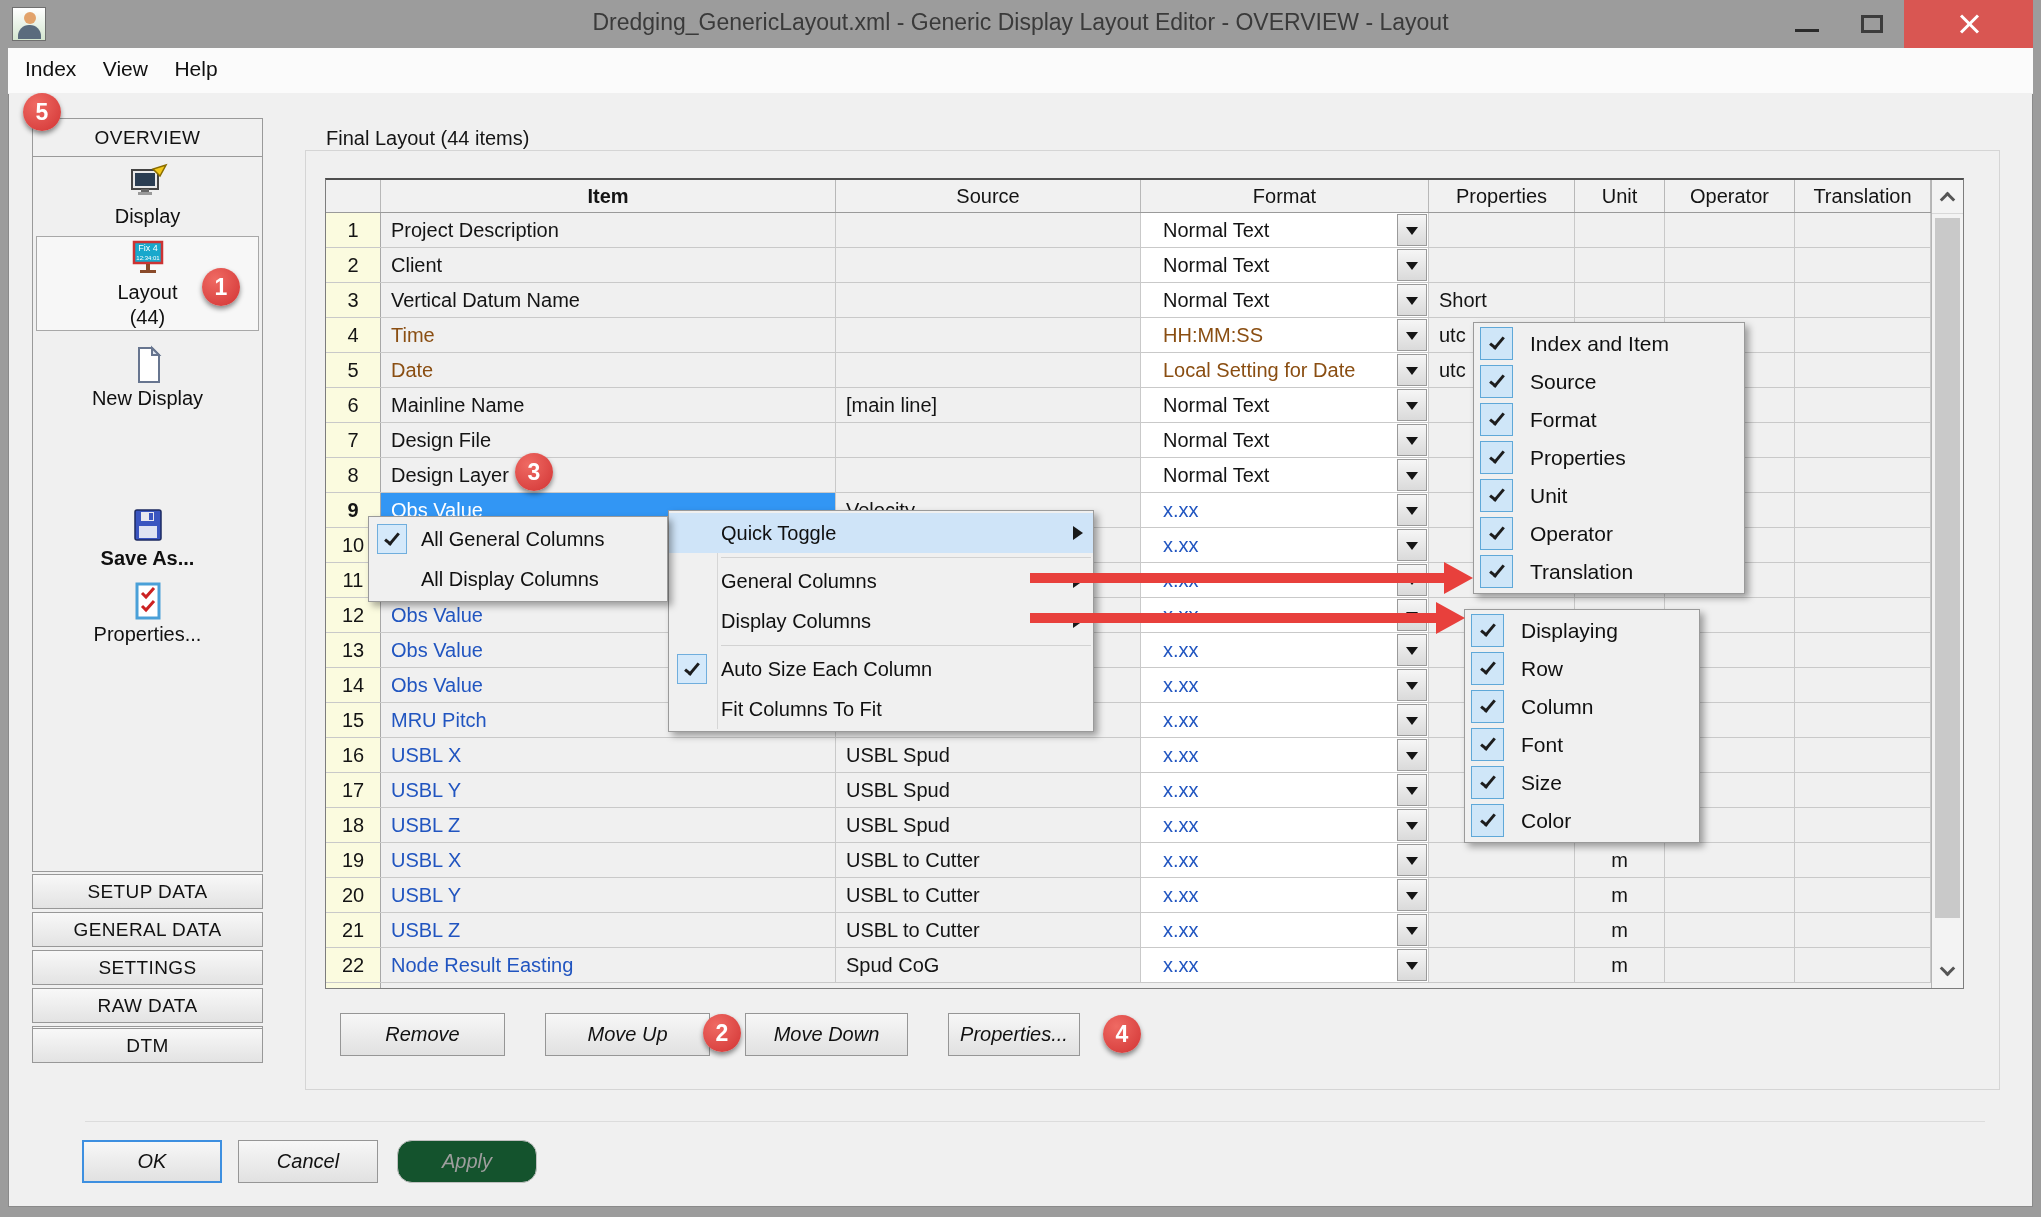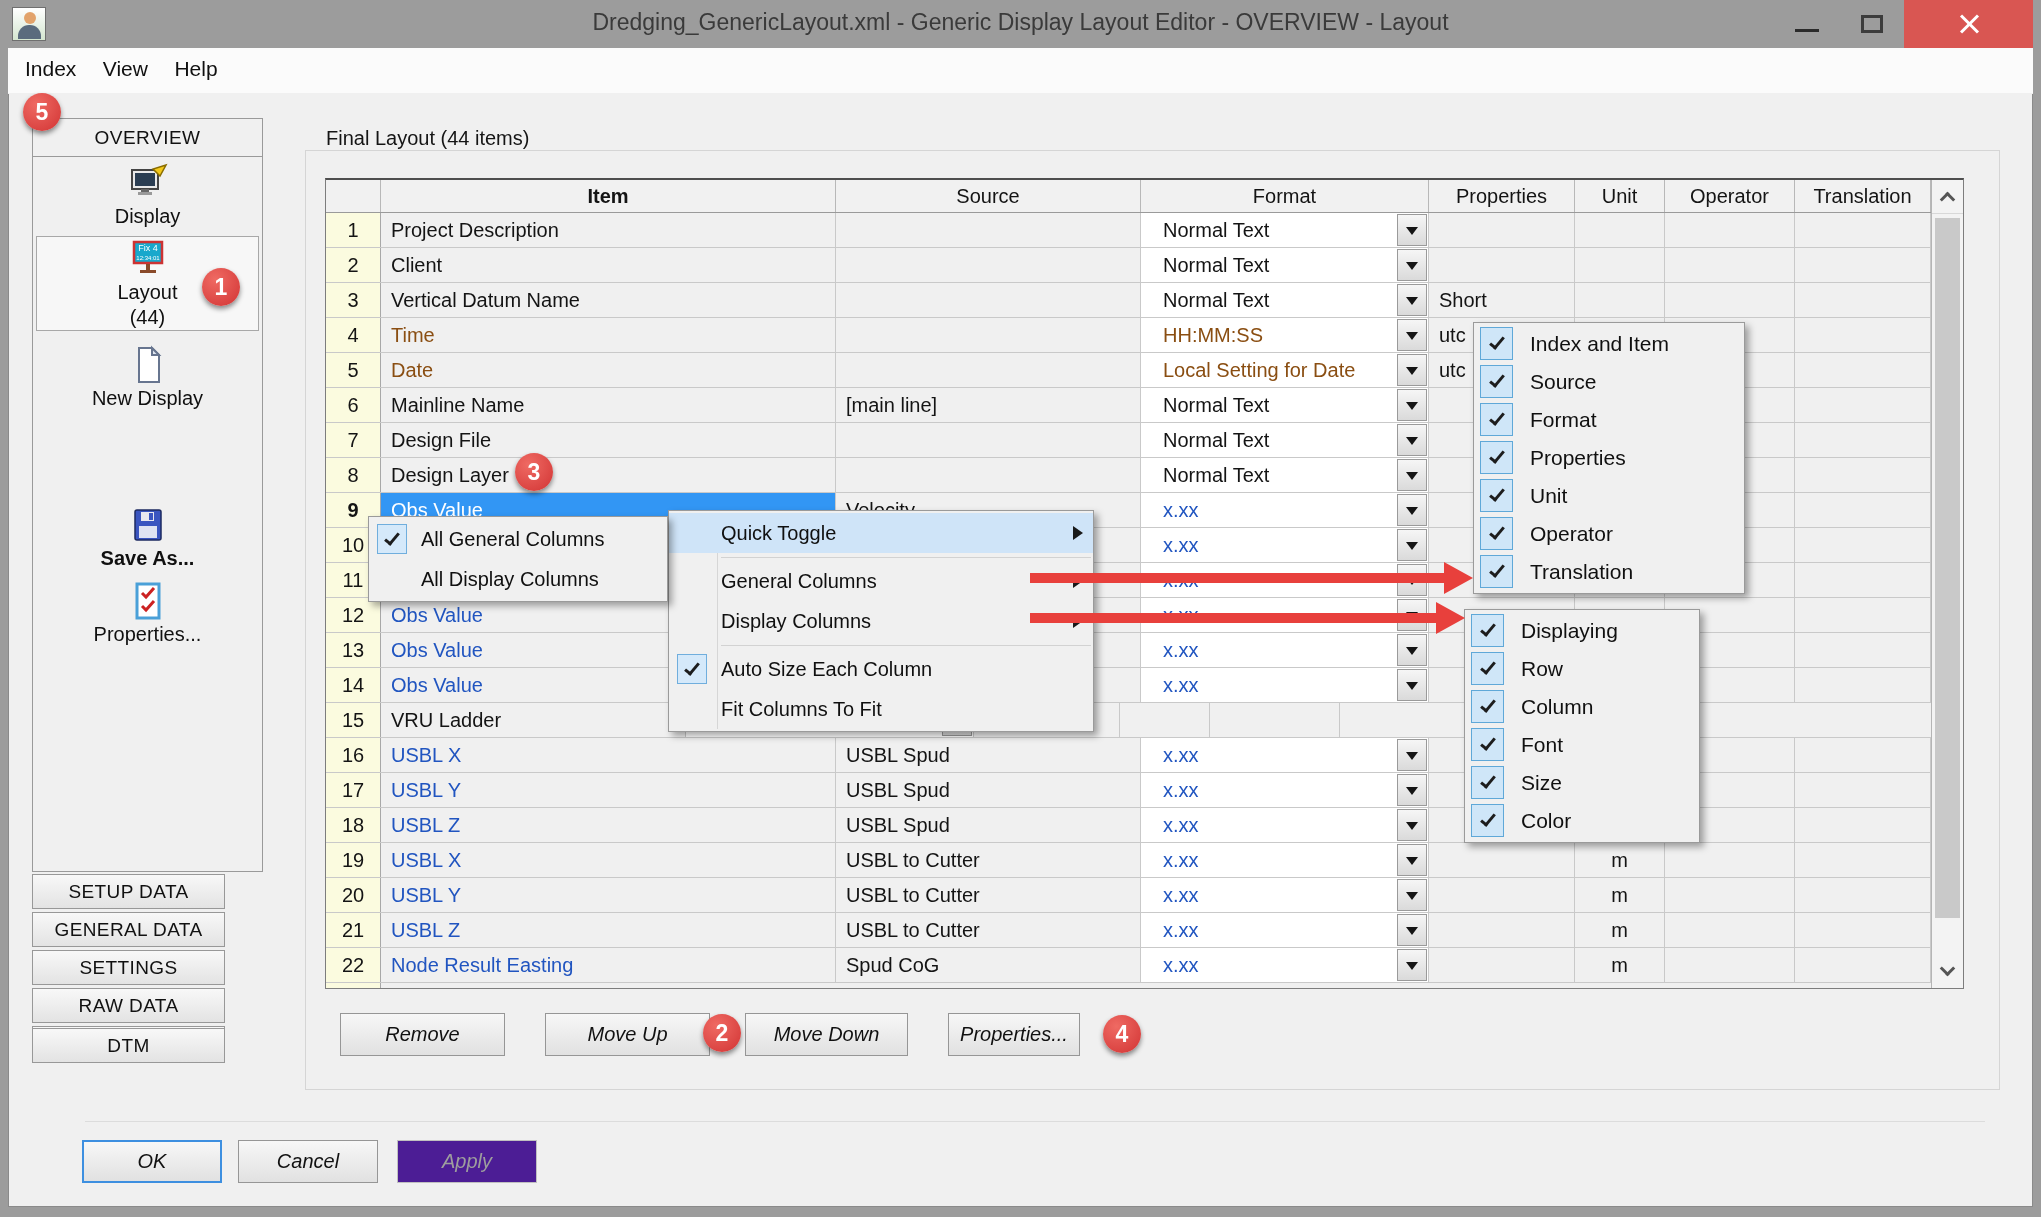--- a/index.html
+++ b/index.html
@@ -30,25 +30,25 @@
   .menubar{position:absolute;left:8px;top:48px;width:2025px;height:46px;background:#fbfbfb;border-bottom:1px solid #f0f0f0;}
   .menubar .mitem{display:inline-block;font-size:21px;color:#101010;padding:9px 11px 0 11px;}
   .menubar .mitem:first-child{margin-left:6px;}
   
   .side-panel{position:absolute;left:32px;top:118px;width:231px;height:754px;border:1px solid #9a9a9a;background:#f0f0f0;}
   .side-header{height:38px;border-bottom:1px solid #9a9a9a;display:flex;align-items:center;justify-content:center;font-size:19px;color:#111;letter-spacing:.5px;}
   .side-item{position:absolute;left:2px;width:225px;text-align:center;color:#101010;}
   .side-item .ilabel{font-size:20px;margin-top:2px;}
   .side-item svg{display:block;margin:0 auto;}
   .side-sel{position:absolute;left:3px;top:117px;width:223px;height:95px;border:1px solid #a8a8a8;background:#f7f7f7;}
-  .section-btn{position:absolute;left:32px;width:193px;height:35px;background:linear-gradient(#f8f8f8,#e3e3e3);border:1px solid #989898;display:flex;align-items:center;justify-content:center;font-size:19px;color:#111;letter-spacing:.4px;}
+  .section-btn{position:absolute;left:32px;width:231px;height:35px;background:linear-gradient(#f8f8f8,#e3e3e3);border:1px solid #989898;display:flex;align-items:center;justify-content:center;font-size:19px;color:#111;letter-spacing:.4px;}
   
   .pushbtn{position:absolute;height:43px;background:linear-gradient(#f7f7f7,#e1e1e1);border:1px solid #969696;display:flex;align-items:center;justify-content:center;font-size:20px;color:#111;font-style:italic;}
   .pushbtn.focused{border:2px solid #3d8fe0;}
-  .pushbtn.disabled{color:#9e9e9e;background:#4c1d95;border-color:#c0c0c0;}
+  .pushbtn.disabled{color:#9e9e9e;background:#14532d;border-color:#c0c0c0;border-radius:15px;}
   .footer-line{position:absolute;left:85px;top:1121px;width:1900px;height:1px;background:#dcdcdc;}
   
   .groupbox{position:absolute;left:305px;top:150px;width:1695px;height:940px;border:1px solid #d5d5d5;}
   .grouplabel{position:absolute;left:318px;top:127px;background:#f0f0f0;padding:0 8px;font-size:20px;color:#151515;}
   
   .tbl{position:absolute;left:325px;top:178px;width:1639px;height:811px;border:1px solid #7d7d7d;border-top:2px solid #4e4e4e;background:#f0f0f0;overflow:hidden;}
   .thead{display:flex;height:33px;background:#f1f1f1;border-bottom:1px solid #9a9a9a;}
   .hcell{display:flex;align-items:center;justify-content:center;font-size:20px;color:#141414;border-right:1px solid #b8b8b8;}
   .hcell.item{font-weight:bold;}
   .trow{display:flex;height:35px;border-bottom:1px solid #c9c9c9;background:#f0f0f0;}
@@ -630,20 +630,23 @@
           <div class="cell w-opr">
             <span></span>
           </div>
           <div class="cell w-trn">
             <span></span>
           </div>
         </div>
 
         <div class="trow">
           <div class="cell num w-num">15</div>
+          <div class="cell item w-item">
+            <span class="blue">MRU Pitch</span>
+          </div>
           <div class="cell w-src">
             <span>VRU Ladder</span>
           </div>
           <div class="cell fmt w-fmt">
             <span class="combo-txt blue">x.xx</span>
             <span class="dbtn">
               <span class="tri-down"></span>
             </span>
           </div>
           <div class="cell w-prp">

